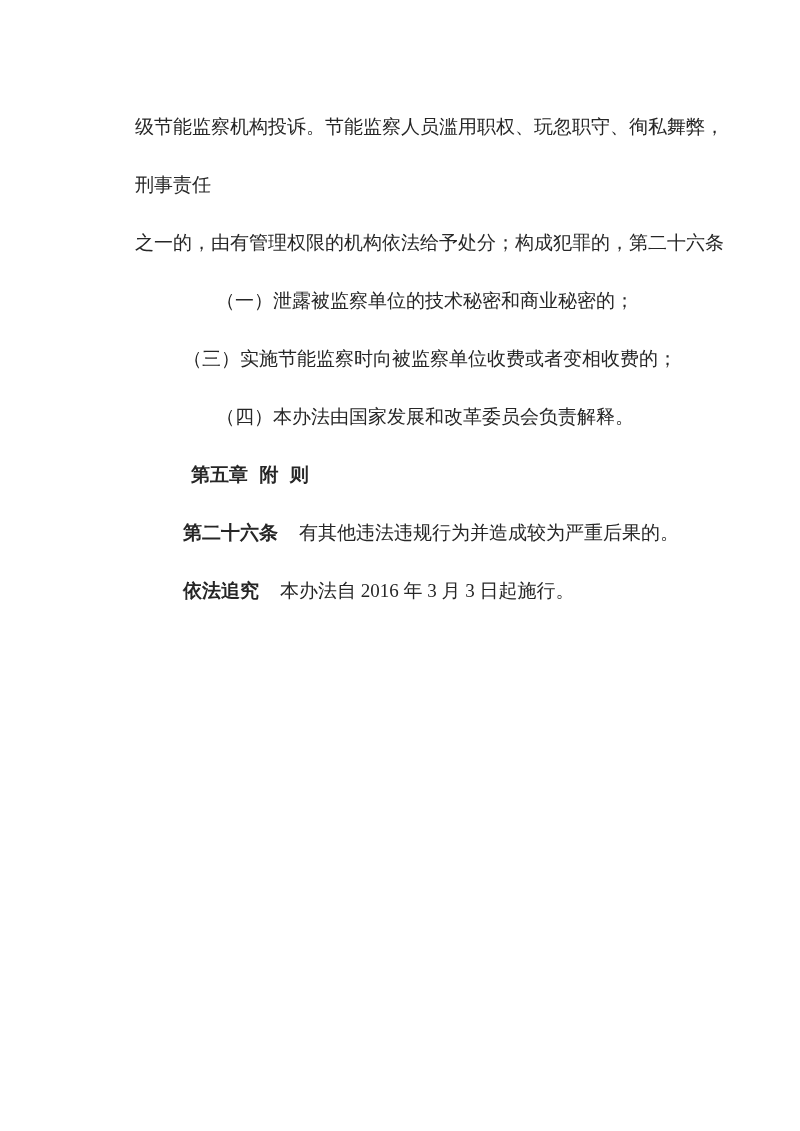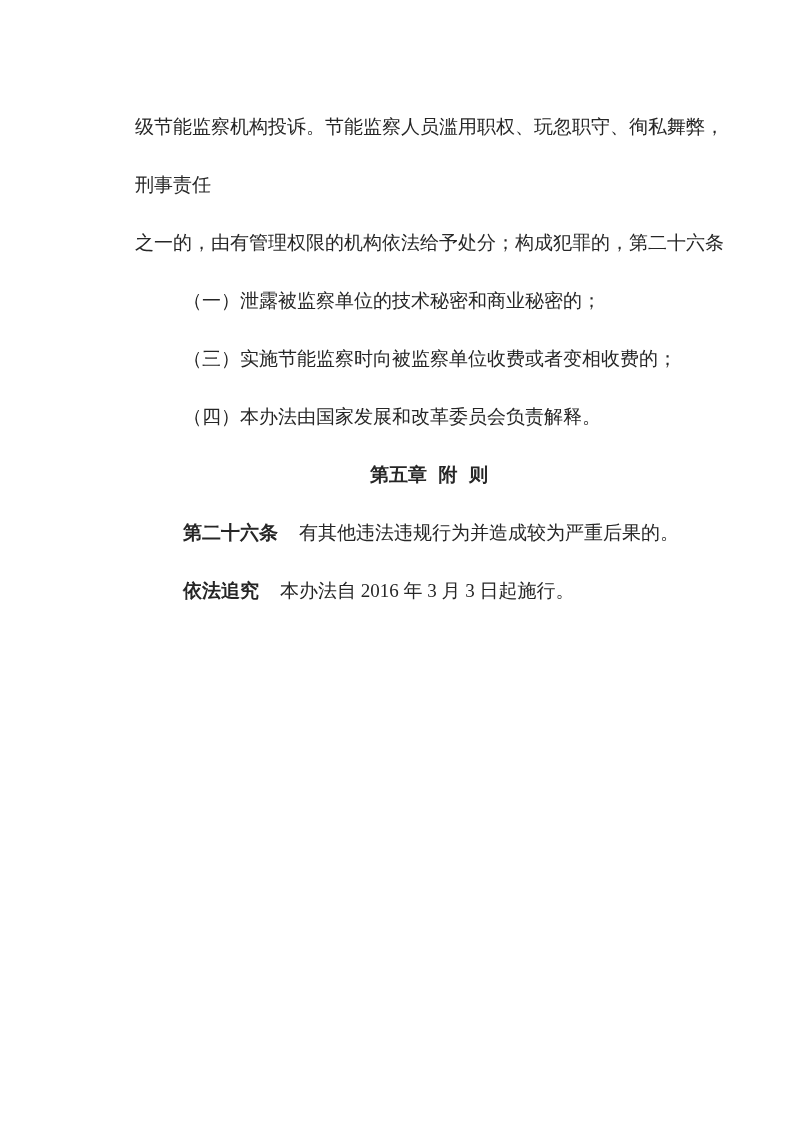--- a/index.html
+++ b/index.html
@@ -23,23 +23,24 @@
     margin: 15px;
     font-size: 19px;
     line-height: 43px;
     white-space: nowrap;
   }
   .line-body {
     text-align: left;
   }
   .line-item {
     padding-left: 48px;
+    text-align: center;
   }
   .line-chapter {
-    text-align: center;
+    text-align: left;
     font-weight: bold;
     font-size: 21px;
     padding-left: 56px;
     word-spacing: 0.35em;
     line-height: 44px;
   }
   .line-article {
     padding-left: 48px;
   }
   .article-term {

